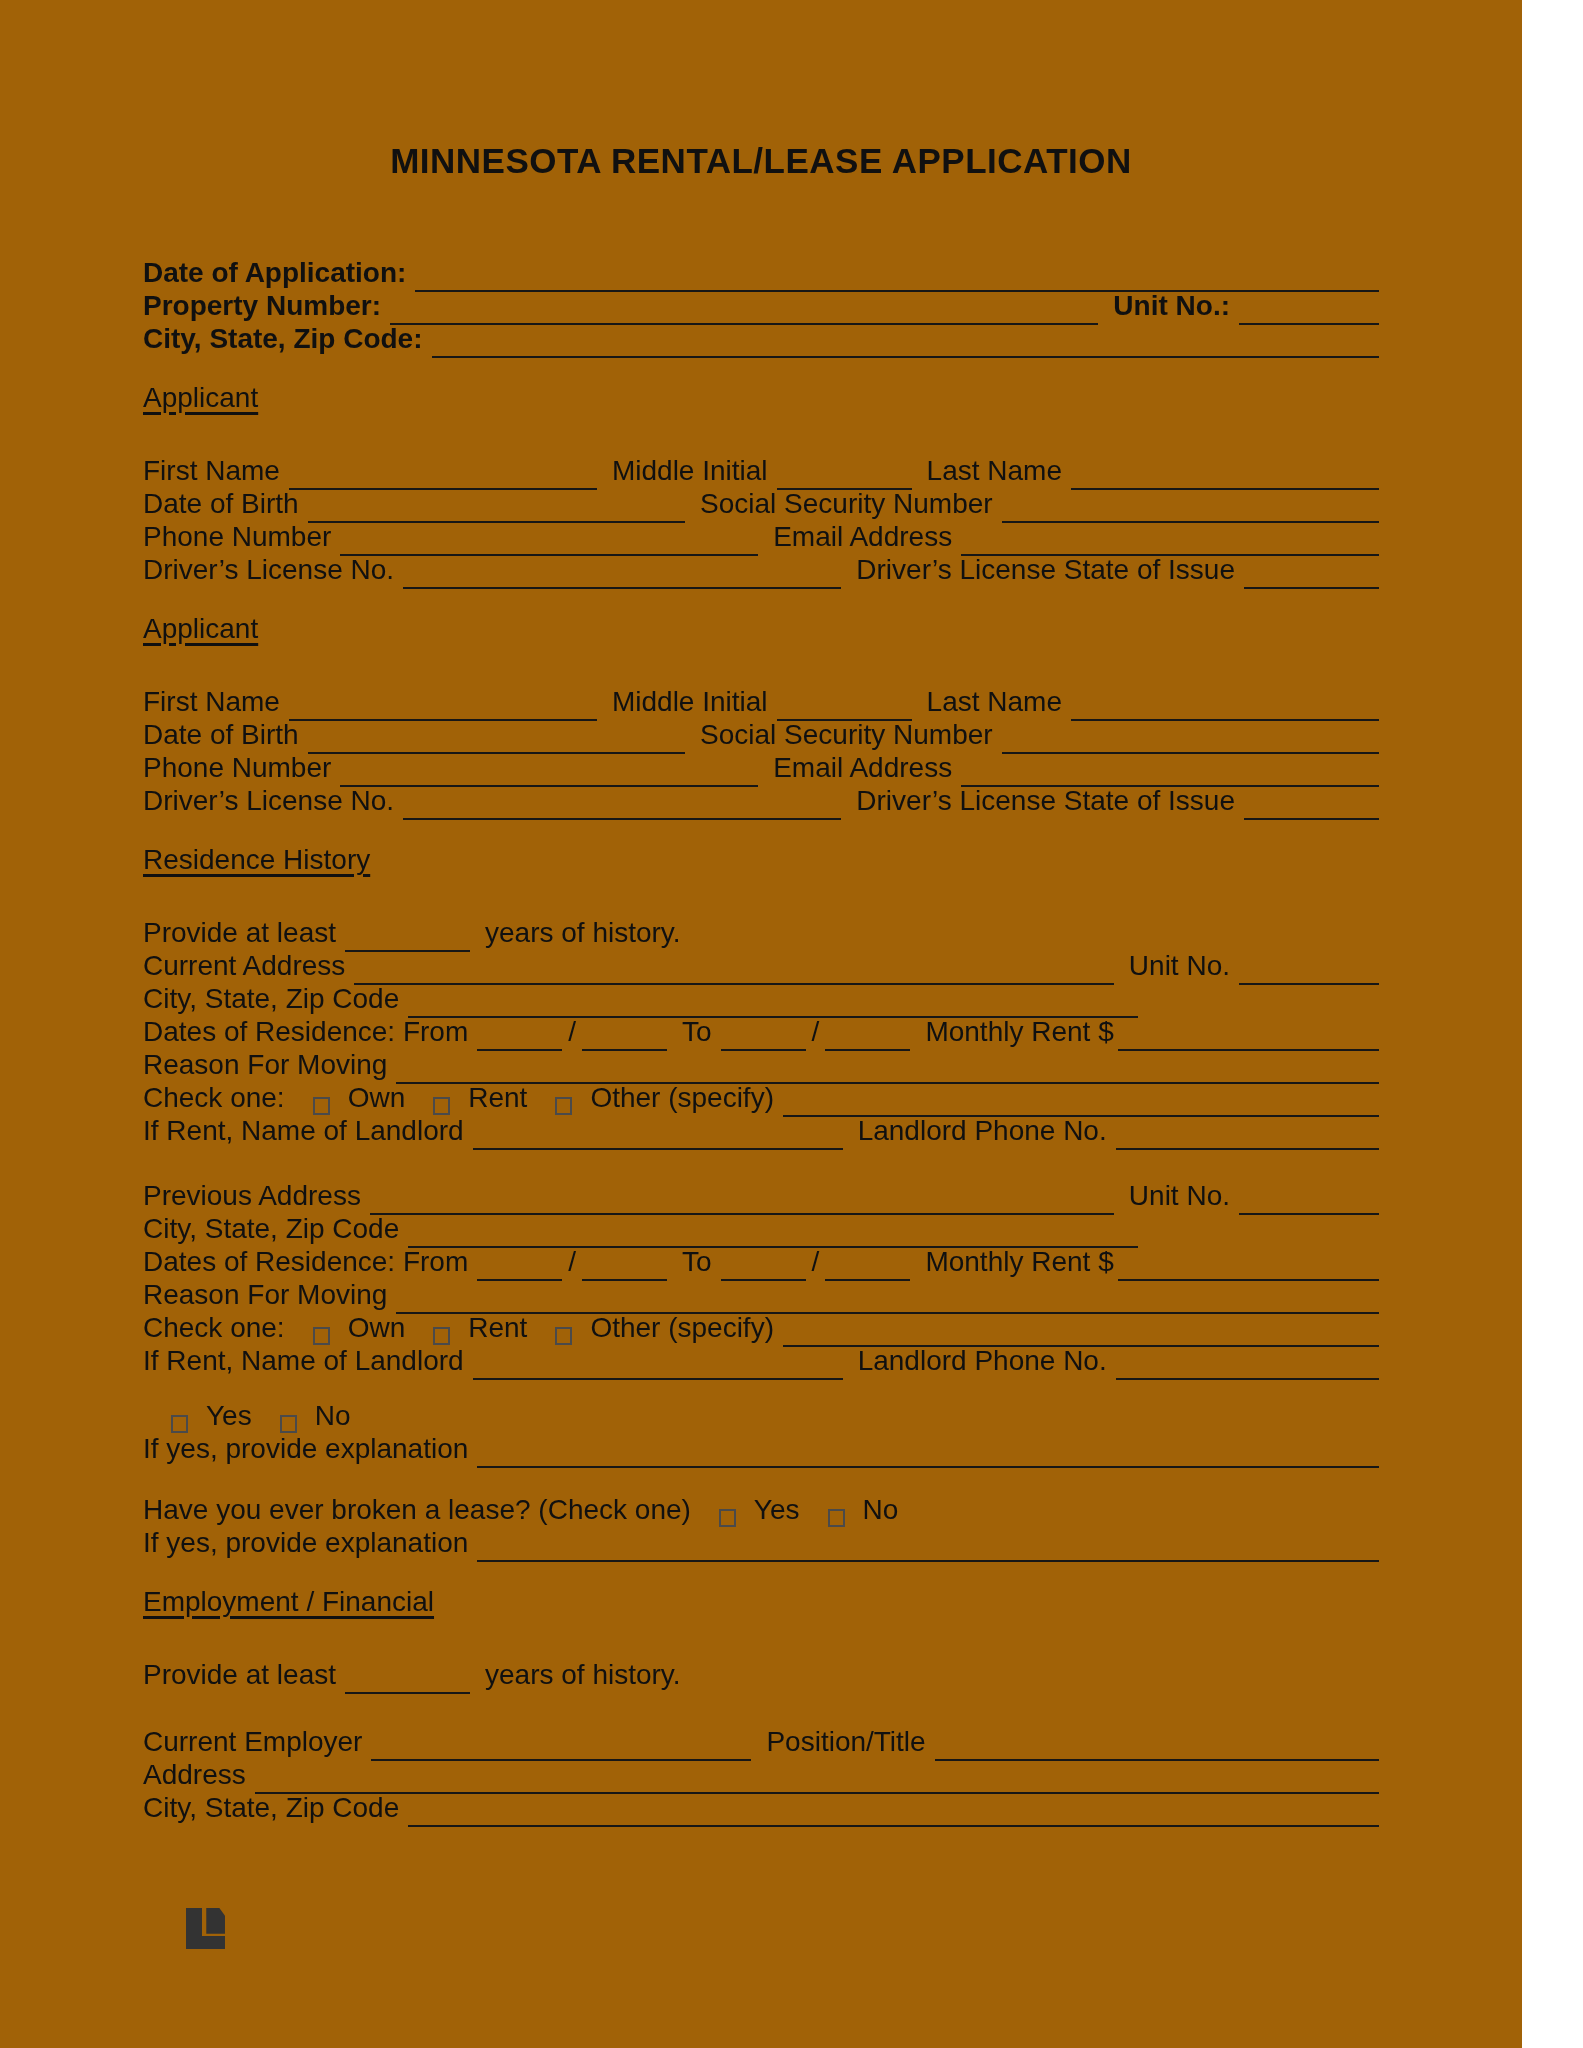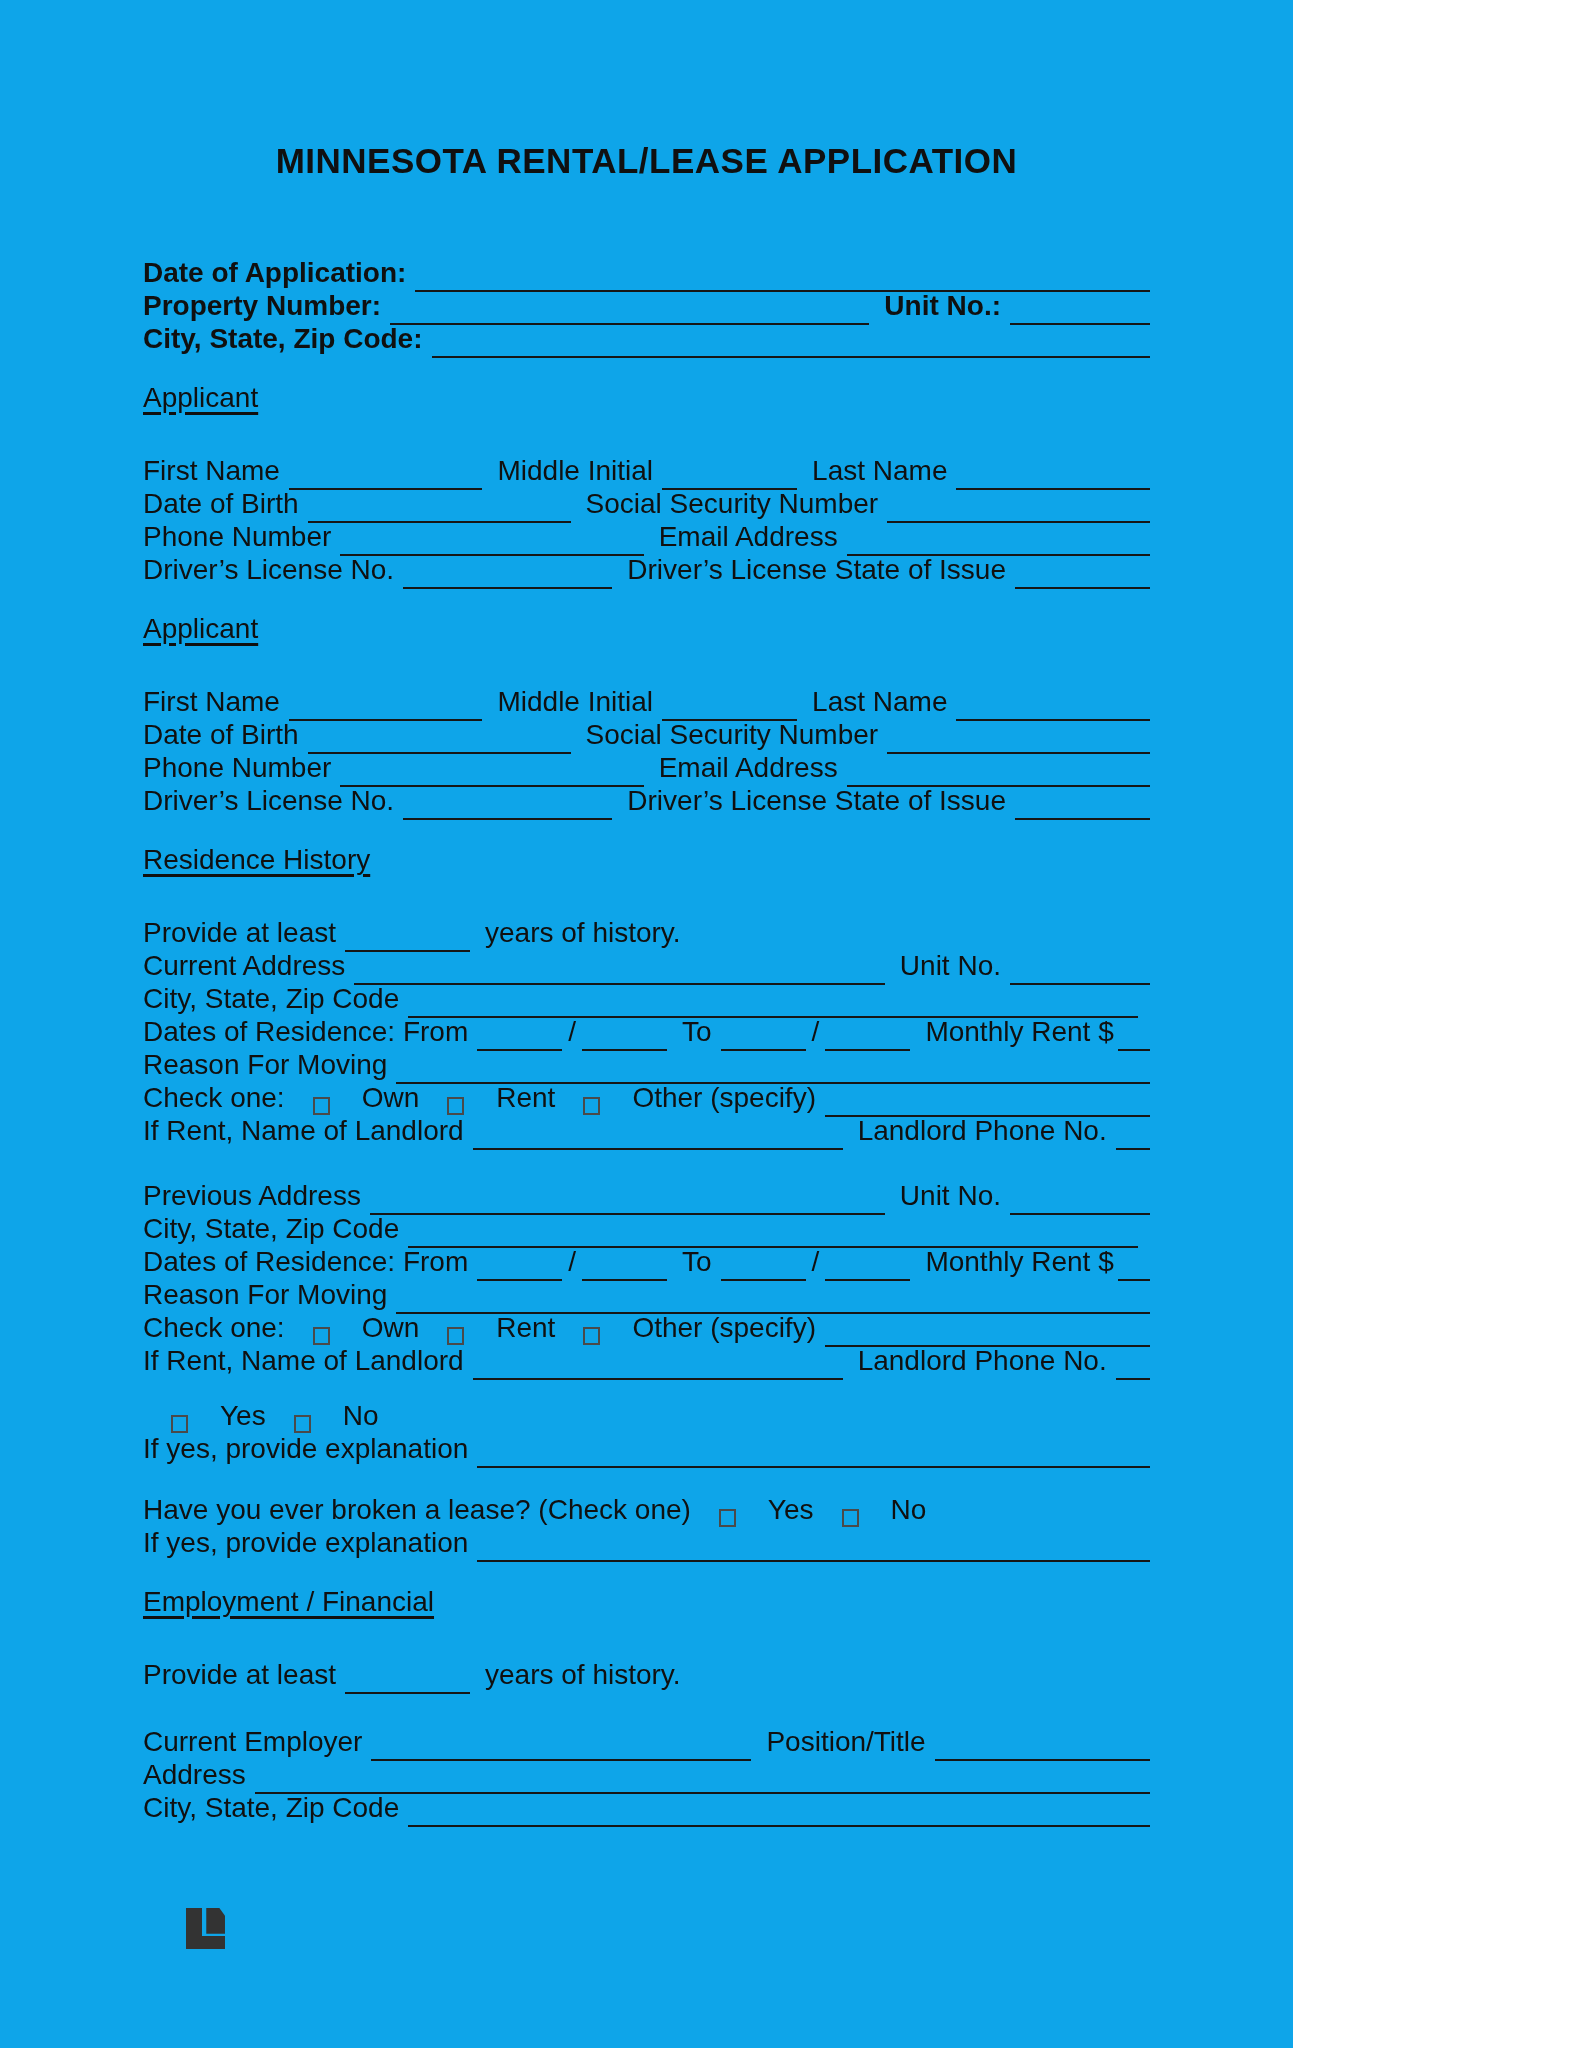--- a/index.html
+++ b/index.html
@@ -1,21 +1,21 @@
 <!DOCTYPE html>
 <html><head>
 <meta charset="utf-8">
 <style>
   html,body{margin:0;padding:0;background:#ffffff;}
   .page{
     position:relative;
-    width:1293px;height:2048px;
+    width:1522px;height:2048px;
     box-sizing:border-box;
     padding:140px 143px 0 143px;
-    background:#0ea5e9;
+    background:#a16207;
     font-family:"Liberation Sans", sans-serif;
     font-size:28px;line-height:33px;color:#101010;
     overflow:hidden;
   }
   .title{
     text-align:center;font-weight:bold;font-size:35px;line-height:42px;
     margin:0 0 74px 0;letter-spacing:0.5px;
   }
   .heading{font-weight:normal;margin:26px 0 40px 0;
     text-decoration:underline;text-decoration-thickness:2.5px;text-underline-offset:5px;}
@@ -32,21 +32,21 @@
   .l2{margin-left:15px;}        
   .ml4{margin-left:4px;}
   .ml6{margin-left:6px;}
   .cb{
     display:block;flex:0 0 auto;
     width:13px;height:14px;
     border:2px solid #4a4a4a;
     margin-left:28px;
     transform:translateY(1px);
   }
-  .cl{margin-left:32px;}        
+  .cl{margin-left:18px;}        
   .w85{width:85px;} .w125{width:125px;} .w135{width:135px;} .w140{width:140px;}
   .w370{width:370px;} .w380{width:380px;} .w730{width:730px;}
   .mt32{margin-top:32px;} .mt22{margin-top:22px;} .mt28{margin-top:28px;} .mt34{margin-top:34px;}
   
   .logo{position:absolute;left:186px;top:1908px;width:39px;height:41px;}
   .logo-l{
     position:absolute;left:0;top:0;width:39px;height:41px;background:#333333;
     clip-path:polygon(0 0,41% 0,41% 68%,100% 68%,100% 100%,0 100%);
   }
   .logo-page{

